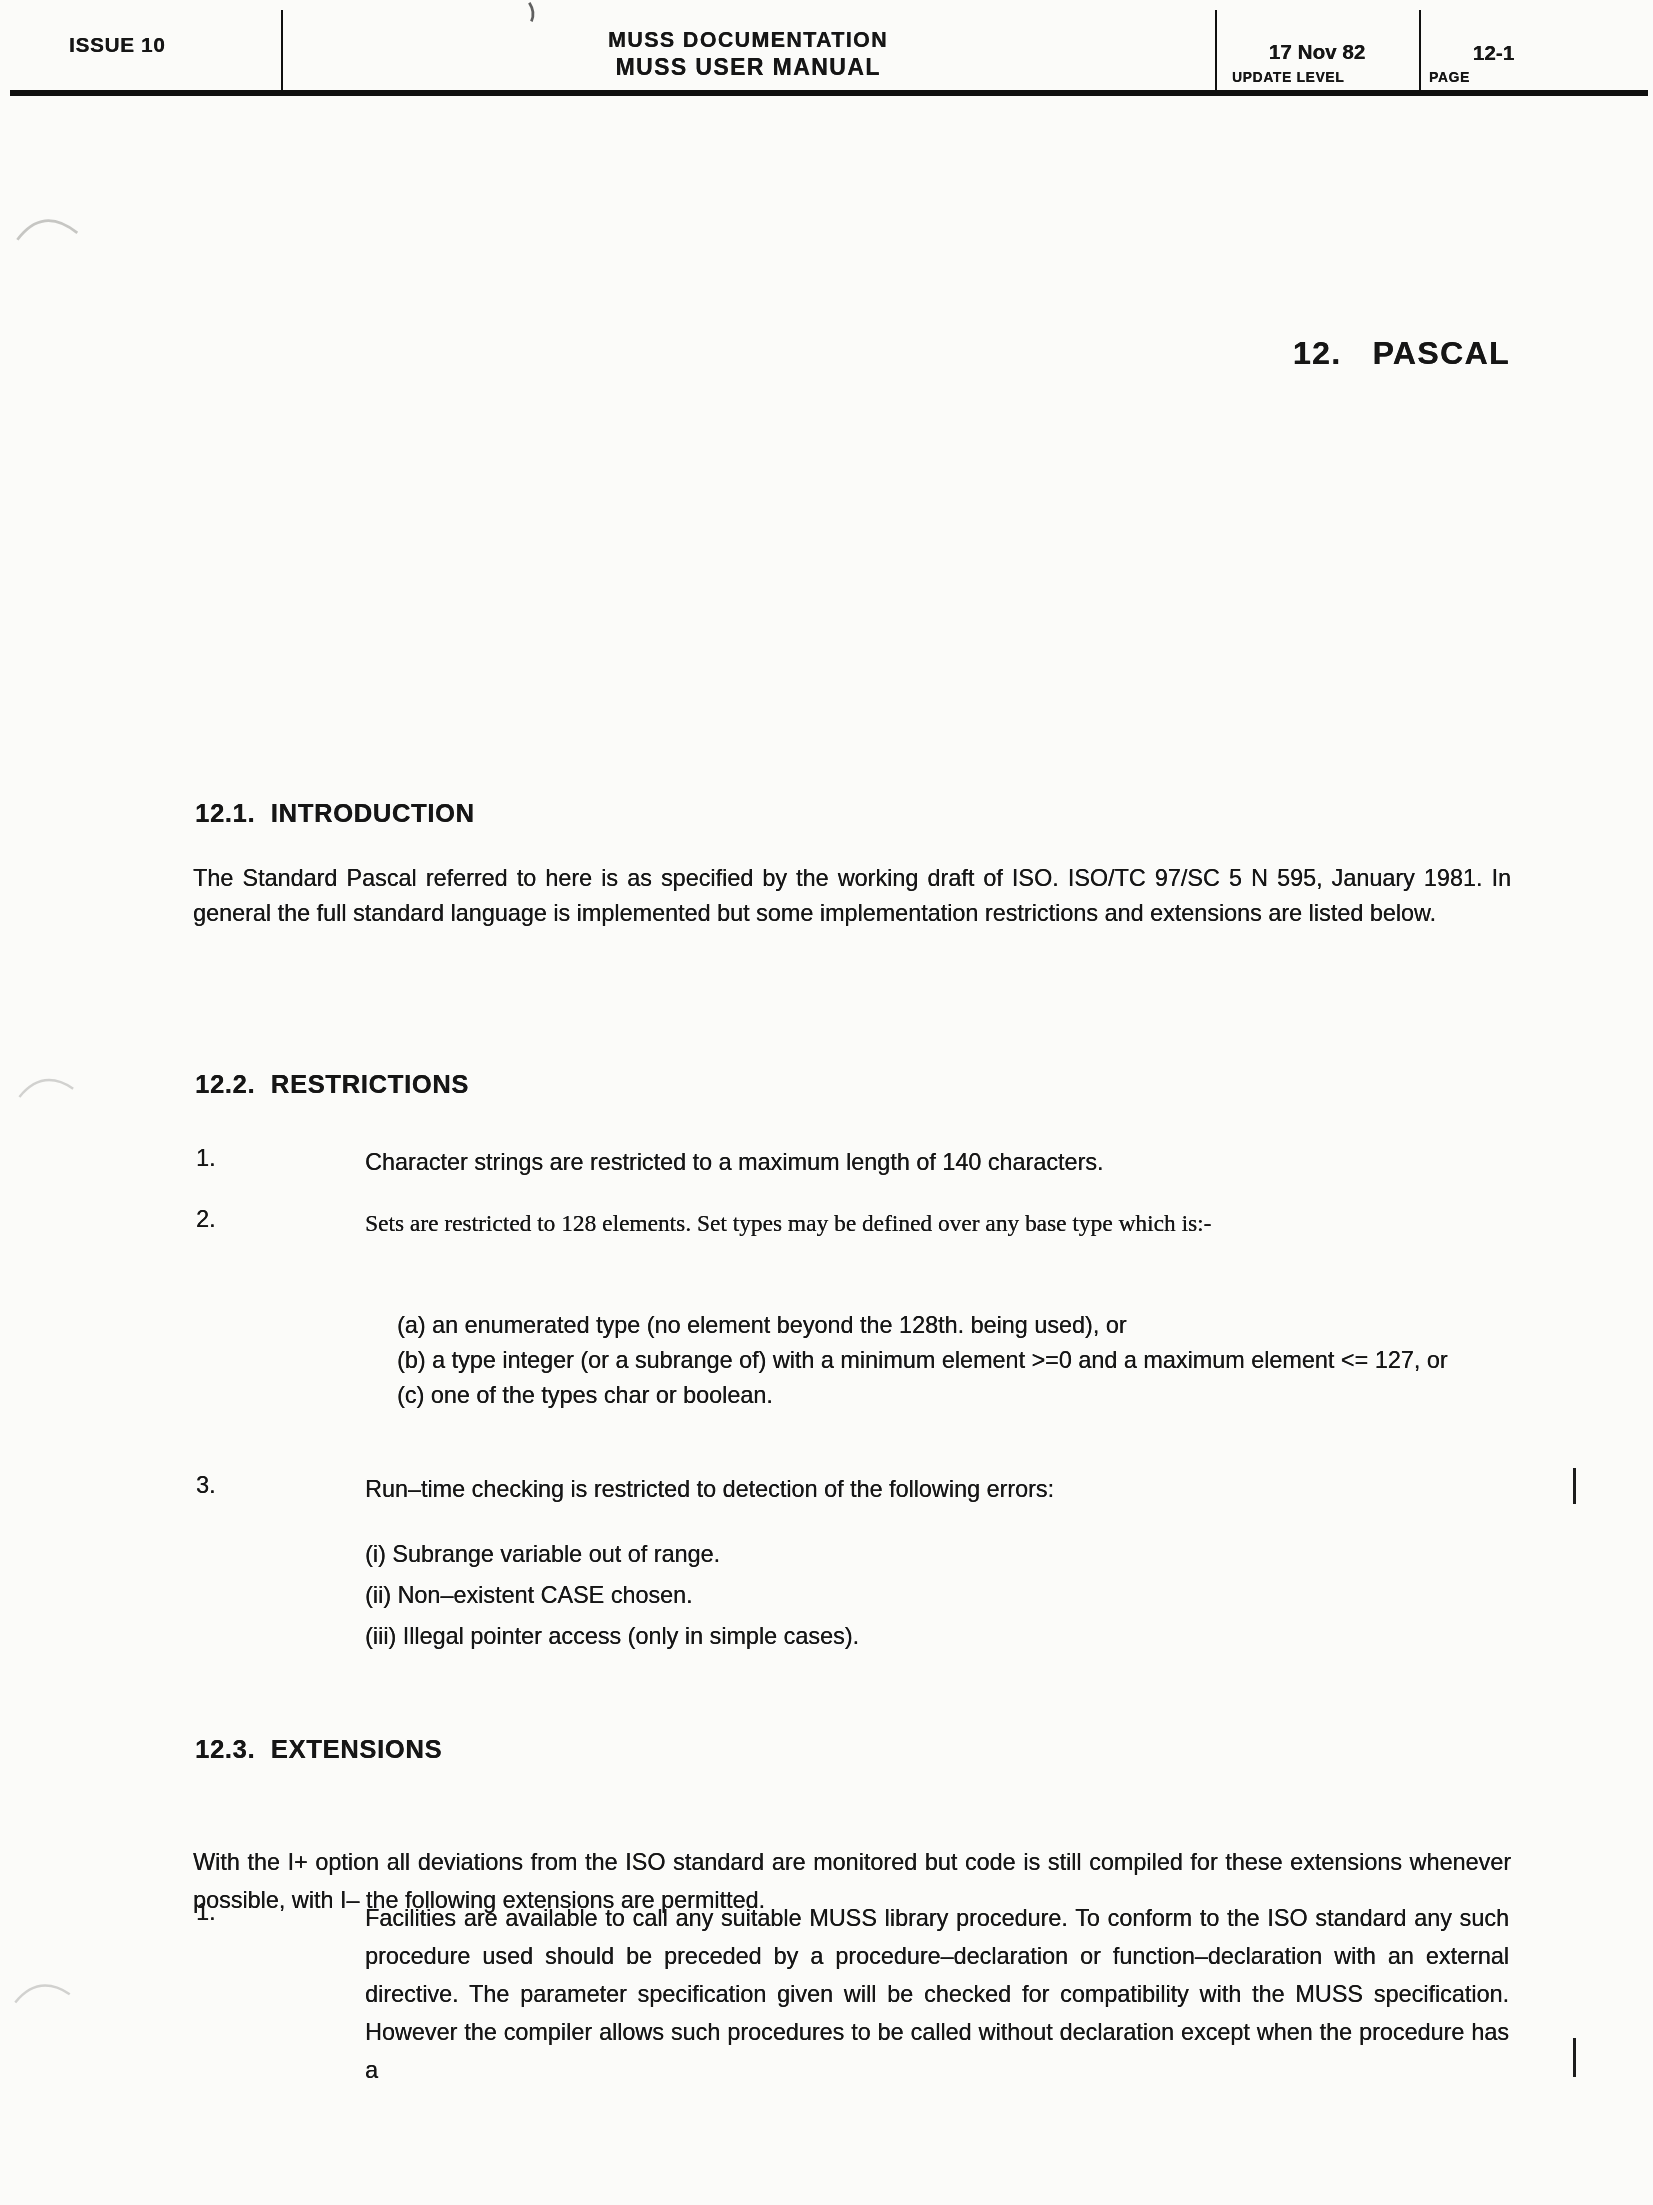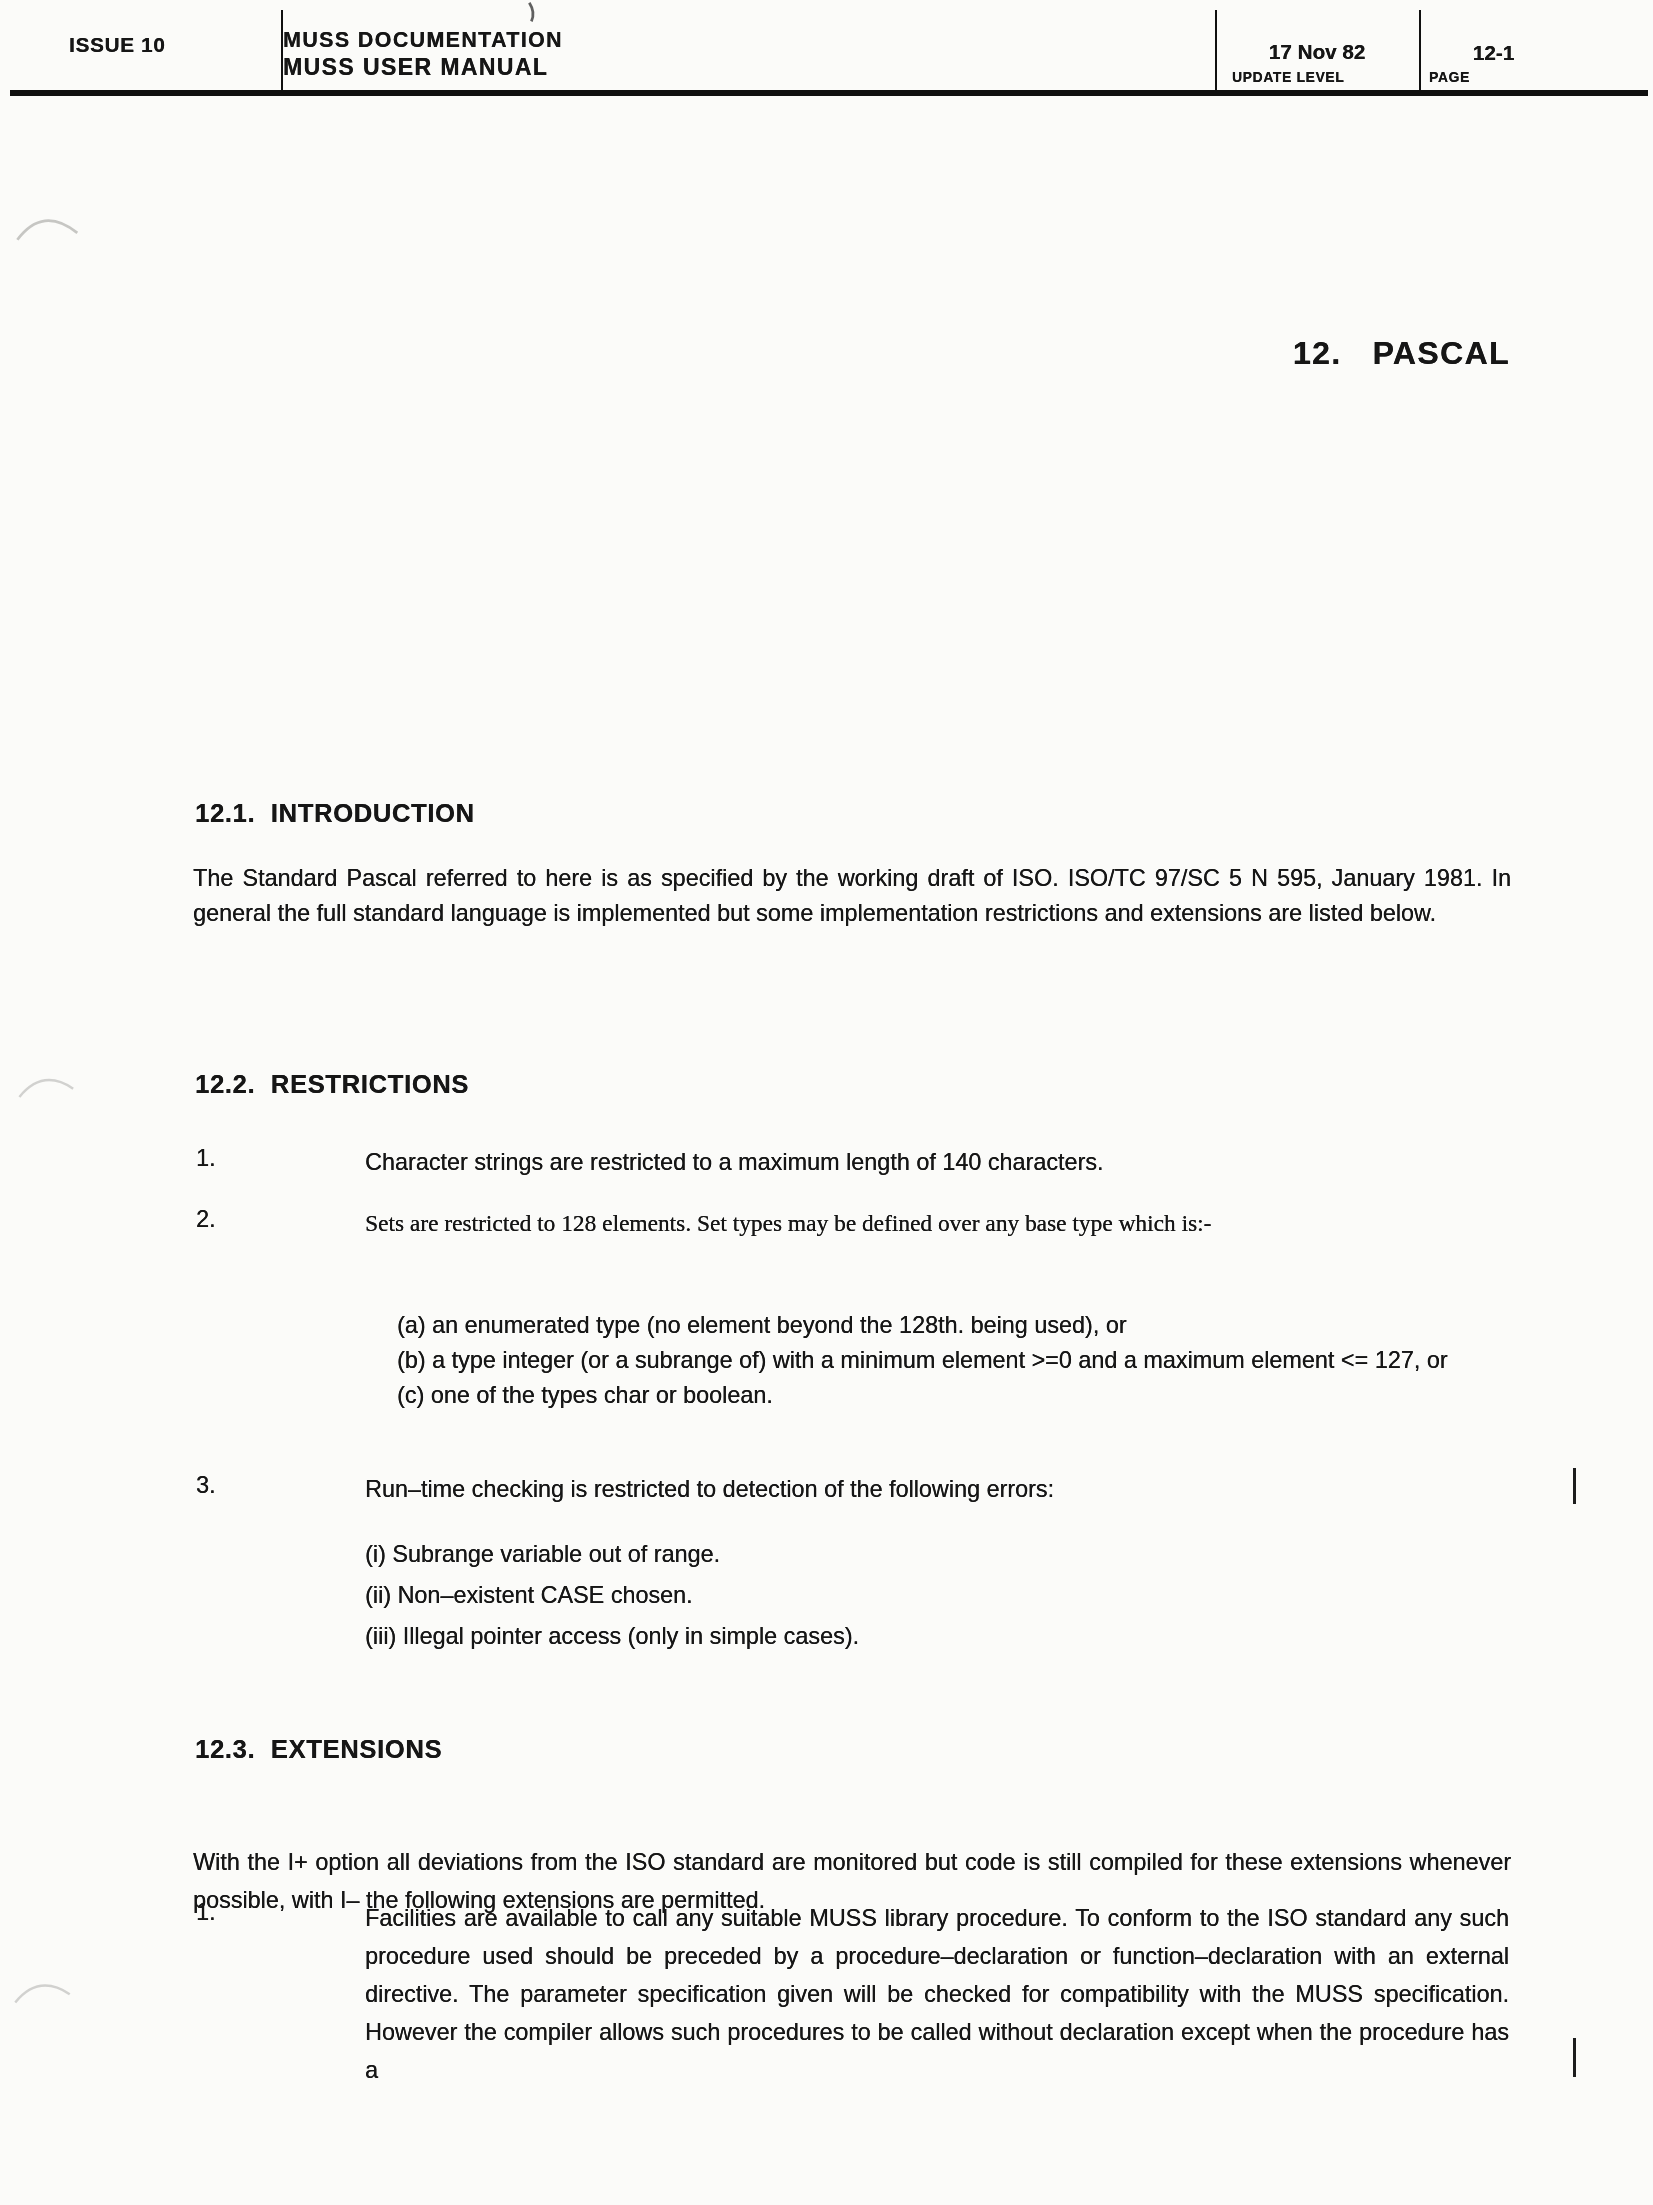--- a/index.html
+++ b/index.html
@@ -19,21 +19,21 @@
   }
   .abs { position: absolute; }
   .rule { position: absolute; background: #101010; }
   .vline { position: absolute; background: #101010; width: 2.1px; }
 
   .hdr-issue {
     font-size: 20.7px; font-weight: bold; letter-spacing: 0.7px;
     text-shadow: 0.3px 0 0 currentColor;
   }
   .hdr-center {
-    font-weight: bold; letter-spacing: 1.4px;
+    text-align: center; font-weight: bold; letter-spacing: 1.4px;
     text-shadow: 0.3px 0 0 currentColor;
   }
   .hdr-center .l1 { font-size: 21.4px; }
   .hdr-center .l2 { font-size: 23px; margin-top: 1.4px; }
   .hdr-value { font-size: 20.7px; font-weight: bold; text-align: center; text-shadow: 0.3px 0 0 currentColor; }
   .hdr-label { font-size: 13.8px; font-weight: bold; letter-spacing: 0.7px; text-shadow: 0.2px 0 0 currentColor; }
 
   .chapter-title {
     font-size: 32px; font-weight: bold; letter-spacing: 1.4px;
     white-space: pre; text-align: right;

